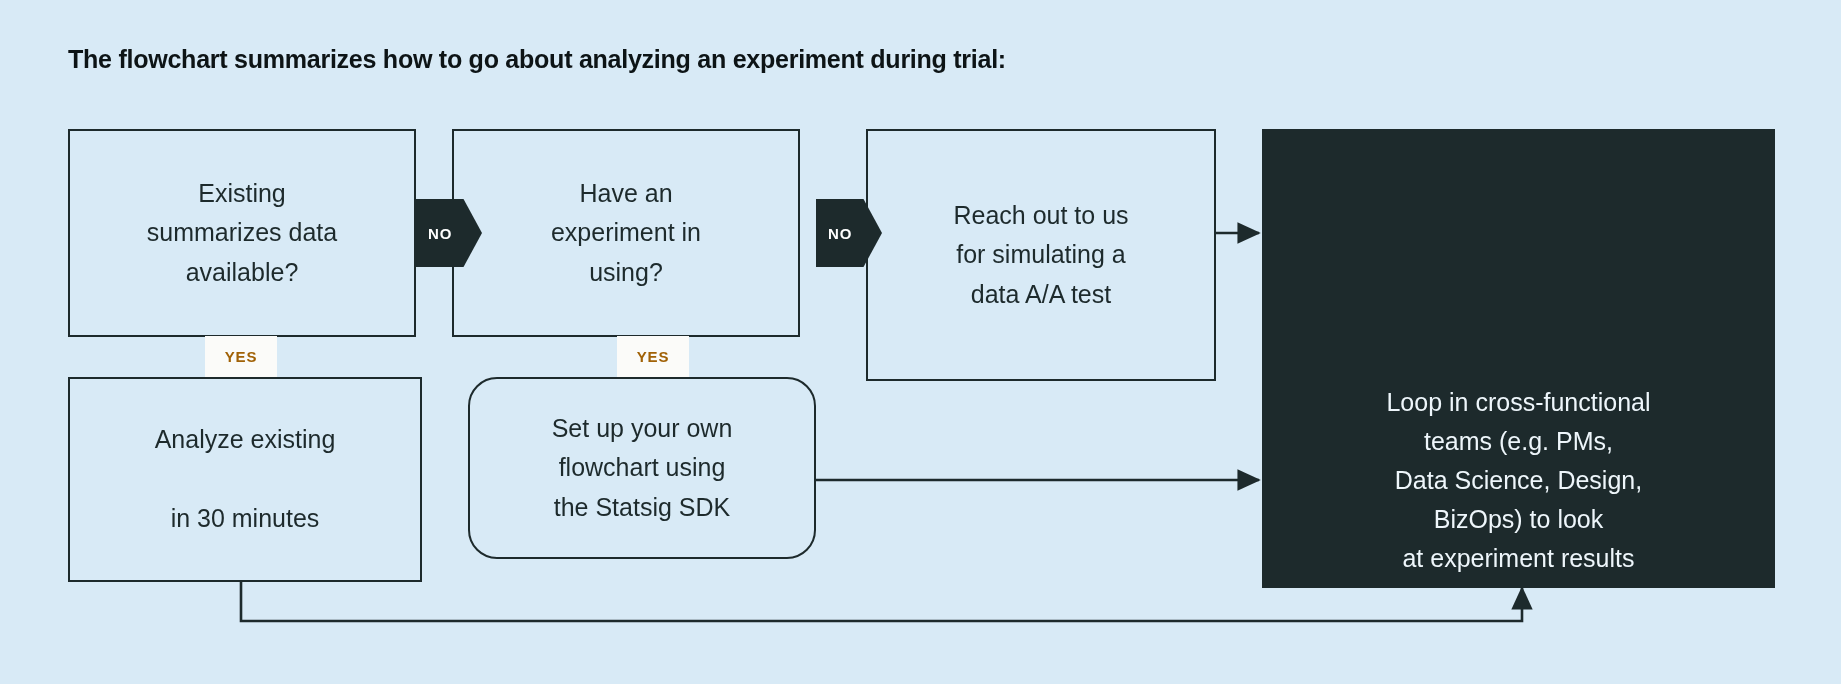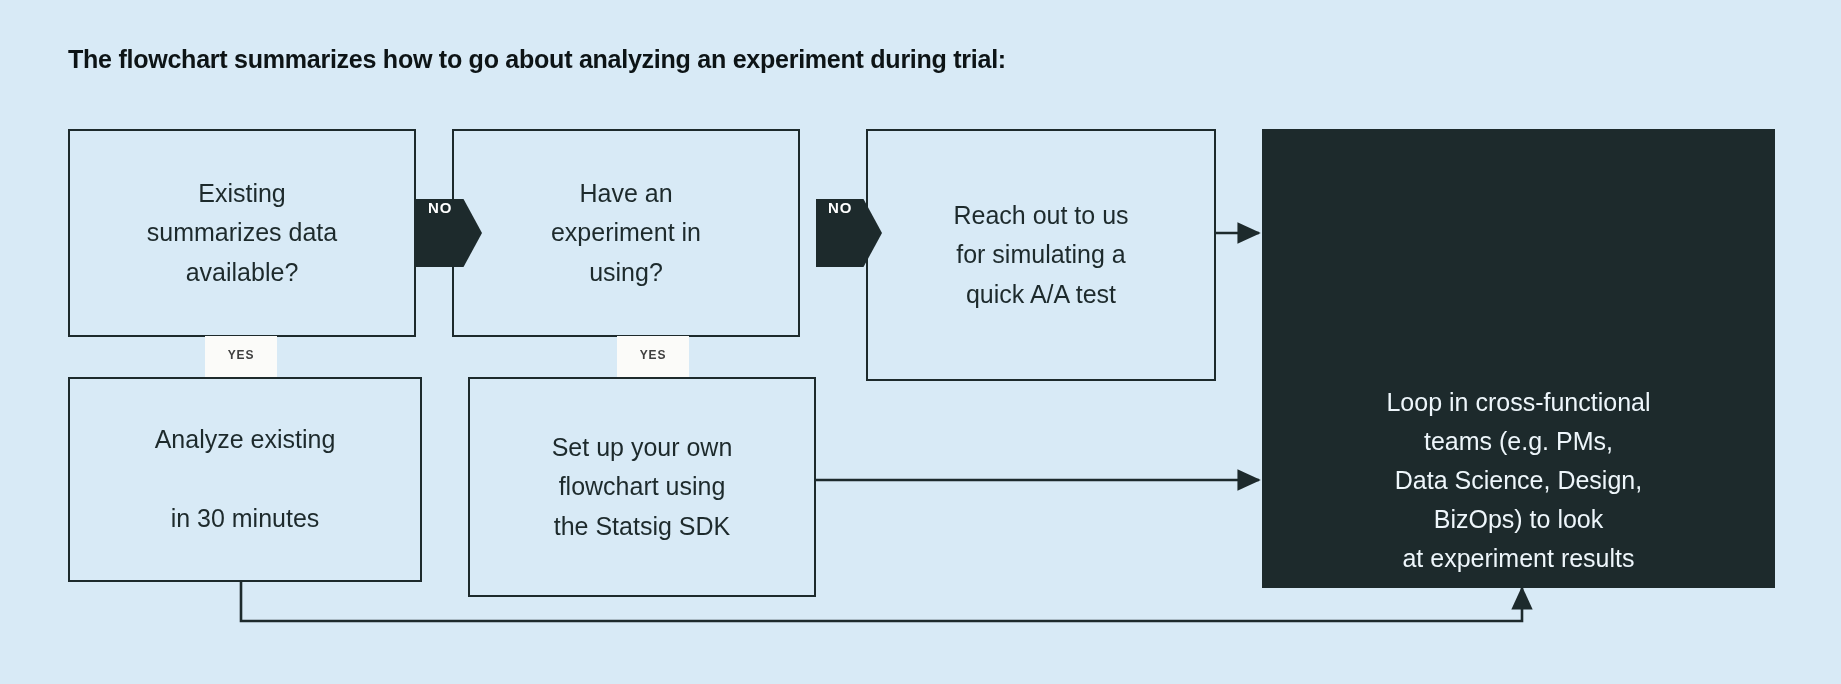--- a/index.html
+++ b/index.html
@@ -72,32 +72,33 @@
 
   
   .badge-no {
     position: absolute;
     background: #1d2a2c;
     color: #ffffff;
     font-size: 15px;
     font-weight: 700;
     letter-spacing: 0.9px;
     display: flex;
+    align-items: center;
     justify-content: flex-start;
     padding-left: 12px;
     clip-path: polygon(0% 0%, 72% 0%, 100% 50%, 72% 100%, 0% 100%);
     font-family: "Liberation Sans", sans-serif;
   }
 
   
   .badge-yes {
     position: absolute;
     background: #fbfbf9;
-    color: #404040;
-    font-size: 12px;
+    color: #a16207;
+    font-size: 15px;
     font-weight: 700;
     letter-spacing: 0.9px;
     display: flex;
     align-items: flex-start;
     justify-content: center;
     padding-top: 12px;
     clip-path: polygon(0% 0%, 100% 0%, 100% 66%, 50% 100%, 0% 66%);
     font-family: "Liberation Sans", sans-serif;
   }
 
@@ -150,21 +151,21 @@
       <span>Have an</span><br>
       <span>experiment in</span><br>
       <span>using?</span>
     </span>
   </div>
 
   <div class="node" style="left:866px; top:129px; width:350px; height:252px;">
     <span class="node-text">
       <span>Reach out to us</span><br>
       <span>for simulating a</span><br>
-      <span>quick A/A test</span>
+      <span>data A/A test</span>
     </span>
   </div>
 
   <div class="badge-no" style="left:416px; top:199px; width:66px; height:68px;">
     <span>NO</span>
   </div>
 
   <div class="badge-no" style="left:816px; top:199px; width:66px; height:68px;">
     <span>NO</span>
   </div>
@@ -178,21 +179,21 @@
   </div>
 
   <div class="node" style="left:68px; top:377px; width:354px; height:205px;">
     <span class="node-text">
       <span>Analyze existing</span><br>
       <br>
       <span>in 30 minutes</span>
     </span>
   </div>
 
-  <div class="node" style="left:468px; top:377px; width:348px; height:220px;">
+  <div class="node" style="left:468px; top:377px; width:348px; height:182px;border-radius:29px;">
     <span class="node-text">
       <span>Set up your own</span><br>
       <span>flowchart using</span><br>
       <span>the Statsig SDK</span>
     </span>
   </div>
 
   <div class="node-dark" style="left:1262px; top:129px; width:513px; height:459px;">
     <span class="node-text">
       <span>Loop in cross-functional</span><br>

